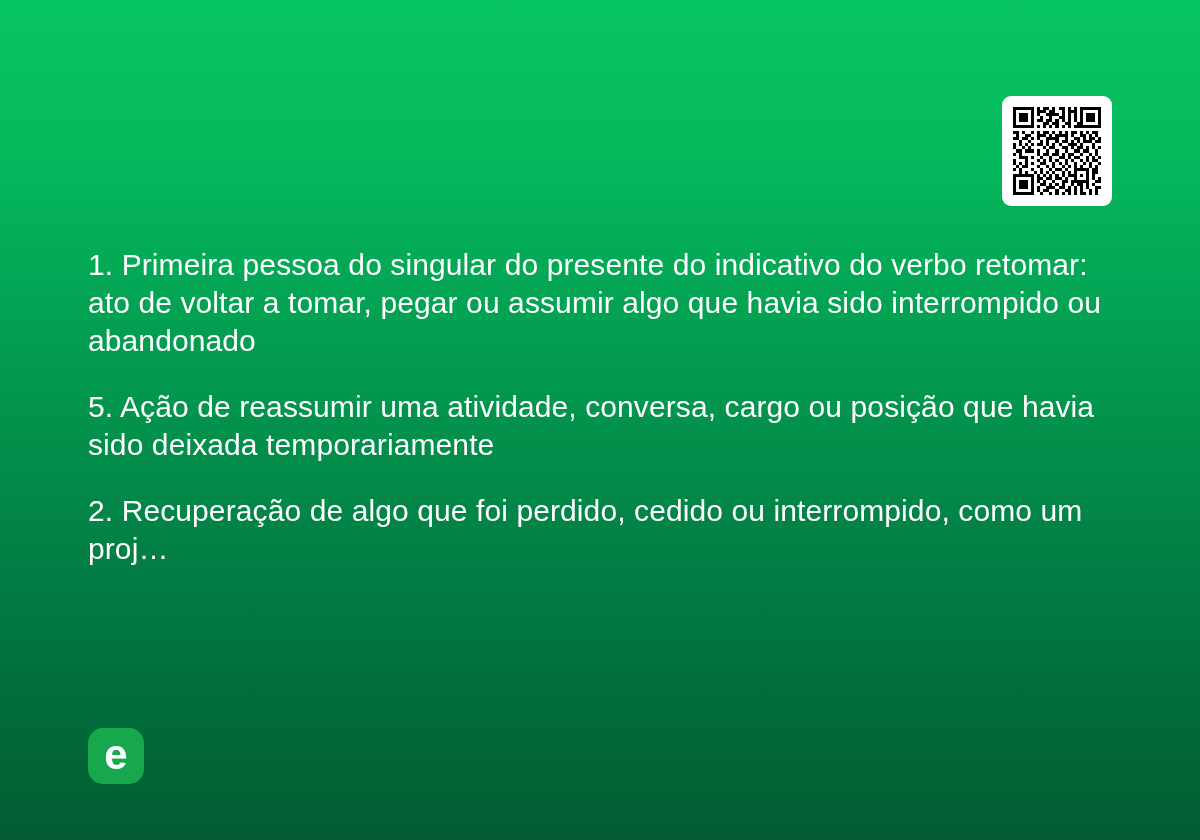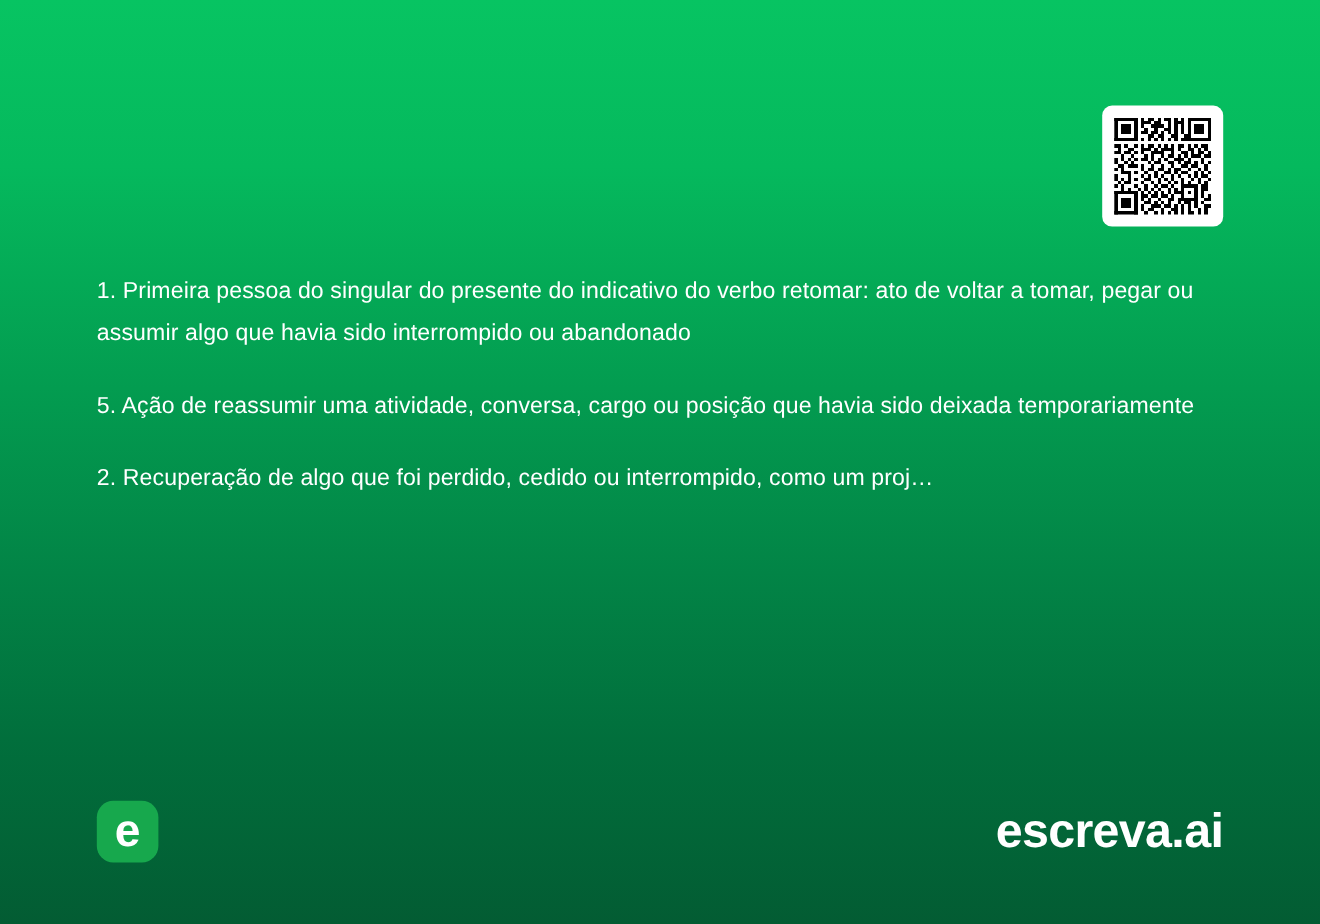--- a/index.html
+++ b/index.html
@@ -74,21 +74,21 @@
 
   
   .definitions {
     position:absolute;
     left:88px;
     top:246px;
     width:1022px;
   }
 
   .definition {
-    font-size:21px;
+    font-size:30px;
     font-weight:400;
     line-height:38px;
     color:#ffffff;
     letter-spacing:0.1px;
   }
   .definition + .definition { margin-top:28px; }
 
   
   .footer {
     position:absolute;
@@ -382,16 +382,15 @@
   <div class="definitions">
     <p class="definition">1. Primeira pessoa do singular do presente do indicativo do verbo retomar: ato de voltar a tomar, pegar ou assumir algo que havia sido interrompido ou abandonado</p>
     <p class="definition">5. Ação de reassumir uma atividade, conversa, cargo ou posição que havia sido deixada temporariamente</p>
     <p class="definition">2. Recuperação de algo que foi perdido, cedido ou interrompido, como um proj…</p>
   </div>
 
   <div class="footer">
     <div class="brand-mark">
       <span class="brand-mark-letter">e</span>
     </div>
-    <div class="brand-name">escreva.ai</div>
   </div>
 
 </div>
 
 </body></html>

